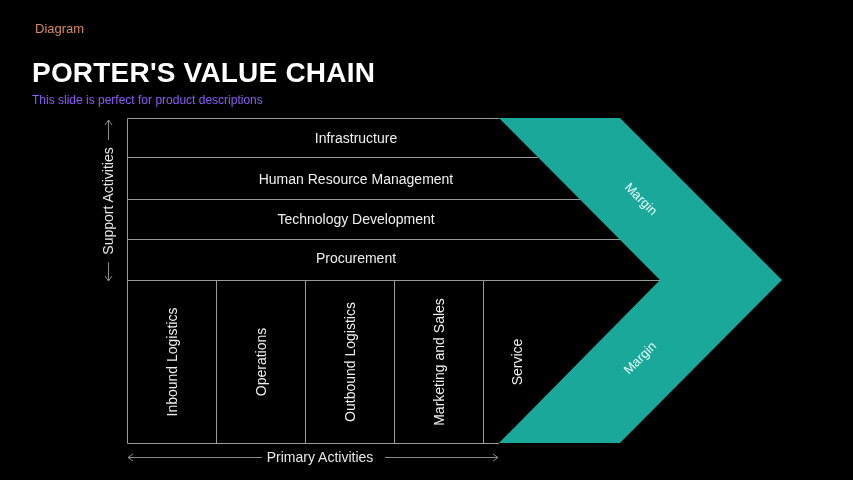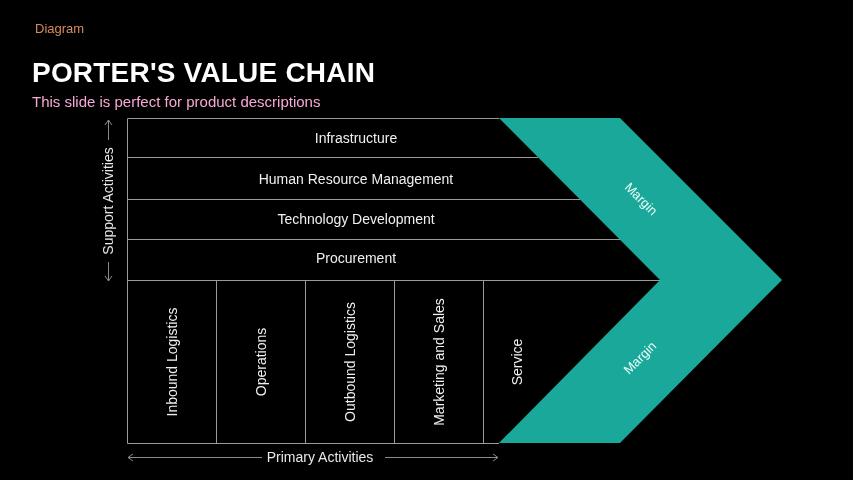--- a/index.html
+++ b/index.html
@@ -3,21 +3,21 @@
 <meta charset="utf-8">
 <style>
   html, body { margin: 0; padding: 0; }
   body {
     width: 853px; height: 480px; background: #000; position: relative; overflow: hidden;
     font-family: "Liberation Sans", sans-serif; color: #fff;
   }
   .abs { position: absolute; }
   .kicker { left: 35px; top: 21px; font-size: 13px; color: #d88b5e; }
   .title { left: 32px; top: 57px; font-size: 28px; font-weight: bold; color: #fff; letter-spacing: 0.2px; }
-  .subtitle { left: 32px; top: 93px; font-size: 15px; color: #f9a8d4; }
+  .subtitle { left: 32px; top: 93px; font-size: 12px; color: #8b5cf6; }
   svg.diagram { position: absolute; left: 0; top: 0; }
   .row-label { font-size: 14px; fill: #f0f0f0; }
   .col-label { font-size: 14px; fill: #f0f0f0; }
   .axis-label { font-size: 14px; fill: #e8e8e8; }
   .margin-label { font-size: 13px; fill: #e8fffb; }
 </style>
 </head>
 <body>
 
 <div class="abs kicker">Diagram</div>

